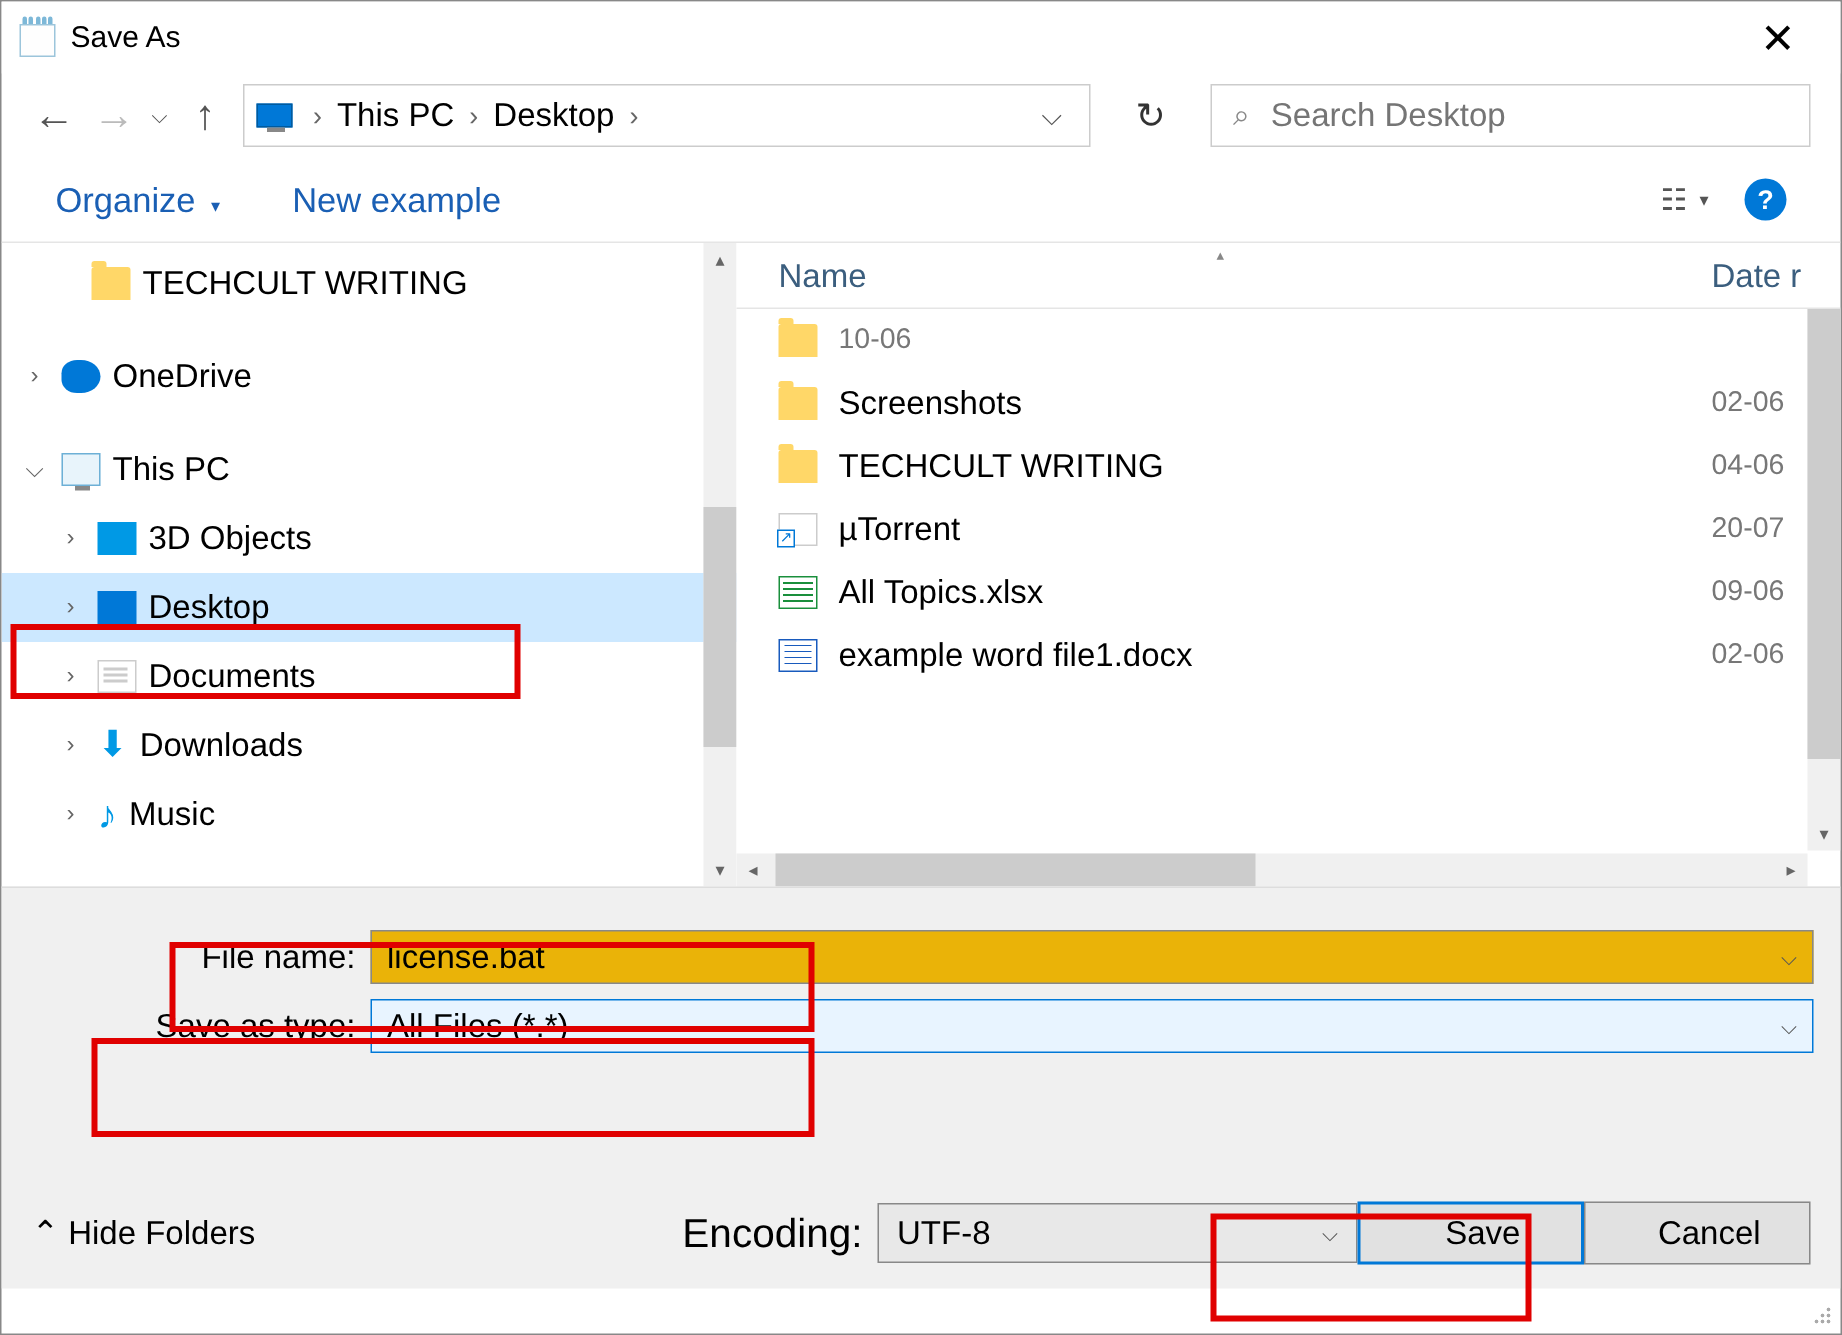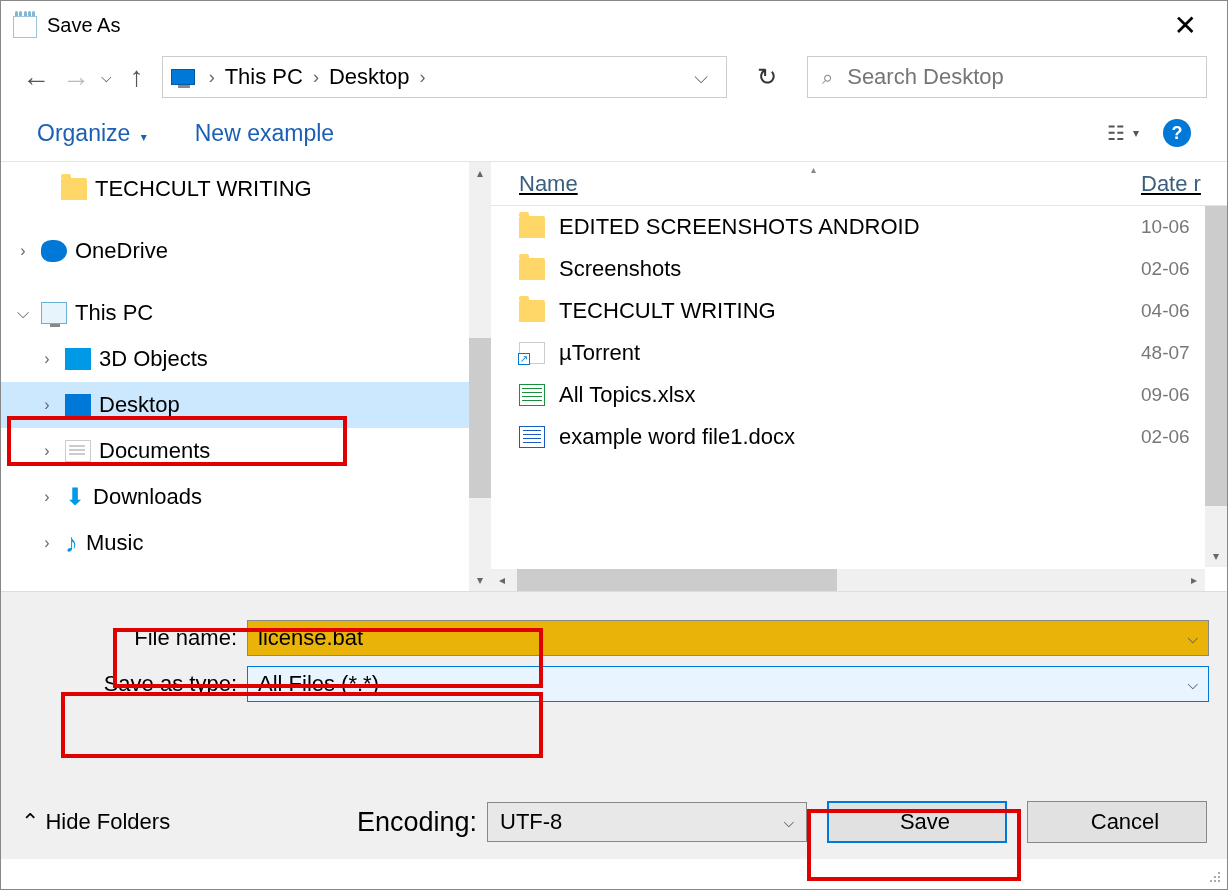--- a/index.html
+++ b/index.html
@@ -56,21 +56,21 @@
 .pc-ico { background:#e8f4fb; border:1px solid #6db0d6; position:relative;}
 .pc-ico::after{content:'';position:absolute;bottom:-4px;left:8px;width:10px;height:3px;background:#888;}
 .cube-ico { background:#0099e5;}
 .desktop-ico { background:#0078d7;}
 .doc-ico { background:#fff; border:1px solid #ccc; position:relative;}
 .doc-ico::before{content:'';position:absolute;top:4px;left:3px;width:16px;height:2px;background:#ccc;box-shadow:0 4px 0 #ccc, 0 8px 0 #ccc;}
 .dl-ico { color:#0099e5; font-size:24px; line-height:22px;}
 .music-ico { color:#0099e5; font-size:26px; line-height:22px;}
 
 .filepane { flex:1; position:relative; display:flex; flex-direction:column;}
-.fp-header { display:flex; height:44px; align-items:center; border-bottom:1px solid #e5e5e5; padding-left:28px;text-decoration:underline;}
+.fp-header { display:flex; height:44px; align-items:center; border-bottom:1px solid #e5e5e5; padding-left:28px;}
 .fp-col-name { color:#3b5e7e; font-size:22px; flex:1; display:flex; align-items:center; gap:8px;}
 .fp-sort { font-size:10px; color:#888; position:absolute; left:320px; top:2px;}
 .fp-col-date { color:#3b5e7e; font-size:22px; width:86px;}
 .fp-rows { flex:1; overflow:hidden;}
 .fp-row { display:flex; align-items:center; height:42px; padding-left:28px; font-size:22px; cursor:pointer;}
 .fp-row .ricon { width:26px; height:22px; margin-right:14px;}
 .fp-row .rname { flex:1; white-space:nowrap; overflow:hidden; text-overflow:ellipsis;}
 .fp-row .rdate { width:86px; color:#777; font-size:19px;}
 .shortcut-ico { background:#fff; border:1px solid #ccc; position:relative;}
 .shortcut-ico::after { content:'↗'; position:absolute; bottom:-2px; left:-2px; font-size:10px; background:#fff; border:1px solid #0078d7; color:#0078d7; width:10px; height:10px; line-height:9px; text-align:center;}
@@ -98,21 +98,21 @@
 .annot-desktop { left:6px; top:415px; width:340px; height:50px;}
 .annot-fname { left:112px; top:627px; width:430px; height:60px;}
 .annot-type { left:60px; top:691px; width:482px; height:66px;}
 .annot-save { left:806px; top:808px; width:214px; height:72px;}
 
 .footer { position:absolute; bottom:16px; left:0; right:0; display:flex; align-items:center; padding: 0 20px;}
 .hide-folders { display:flex; align-items:center; gap:6px; font-size:22px; cursor:pointer;}
 .enc-lbl { margin-left:auto; font-size:27px; margin-right:10px;}
 .enc-sel { width:320px; height:40px; border:1px solid #888; background:#e8e8e8; display:flex; align-items:center; padding:0 12px; font-size:22px; cursor:pointer;}
 .enc-sel .dd{margin-left:auto;font-size:14px;color:#555;}
-.btn { width:180px; height:42px; border:1px solid #888; background:#e1e1e1; font-size:22px; cursor:pointer; margin-left:20px;padding-left:16px;}
+.btn { width:151px; height:42px; border:1px solid #888; background:#e1e1e1; font-size:22px; cursor:pointer; padding-left:16px;}
 .btn.primary { border:2px solid #0078d7;}
 
 
 .grip { position:absolute; right:4px; bottom:4px; width:16px; height:16px; background:
   radial-gradient(circle at 12px 4px, #aaa 1px, transparent 1.5px),
   radial-gradient(circle at 8px 8px, #aaa 1px, transparent 1.5px),
   radial-gradient(circle at 12px 8px, #aaa 1px, transparent 1.5px),
   radial-gradient(circle at 4px 12px, #aaa 1px, transparent 1.5px),
   radial-gradient(circle at 8px 12px, #aaa 1px, transparent 1.5px),
   radial-gradient(circle at 12px 12px, #aaa 1px, transparent 1.5px);
@@ -222,37 +222,36 @@
     <div class="fp-sort">▴</div>
     <div class="fp-header">
       <div class="fp-col-name">
           <span>Name</span>
         </div>
       <div class="fp-col-date">Date r</div>
     </div>
     <div class="fp-rows" id="fp-rows">
         <div class="fp-row">
           <span class="ricon folder-ico"></span>
-    <span class="rname">EDITED SCREENSHOTS ANDROID</span>
     <span class="rdate">10-06</span>
         </div>
         <div class="fp-row">
           <span class="ricon folder-ico"></span>
     <span class="rname">Screenshots</span>
     <span class="rdate">02-06</span>
         </div>
         <div class="fp-row">
           <span class="ricon folder-ico"></span>
     <span class="rname">TECHCULT WRITING</span>
     <span class="rdate">04-06</span>
         </div>
         <div class="fp-row">
           <span class="ricon shortcut-ico"></span>
     <span class="rname">µTorrent</span>
-    <span class="rdate">48-07</span>
+    <span class="rdate">20-07</span>
         </div>
         <div class="fp-row">
           <span class="ricon xlsx-ico"></span>
     <span class="rname">All Topics.xlsx</span>
     <span class="rdate">09-06</span>
         </div>
         <div class="fp-row">
           <span class="ricon docx-ico"></span>
     <span class="rname">example word file1.docx</span>
     <span class="rdate">02-06</span>

